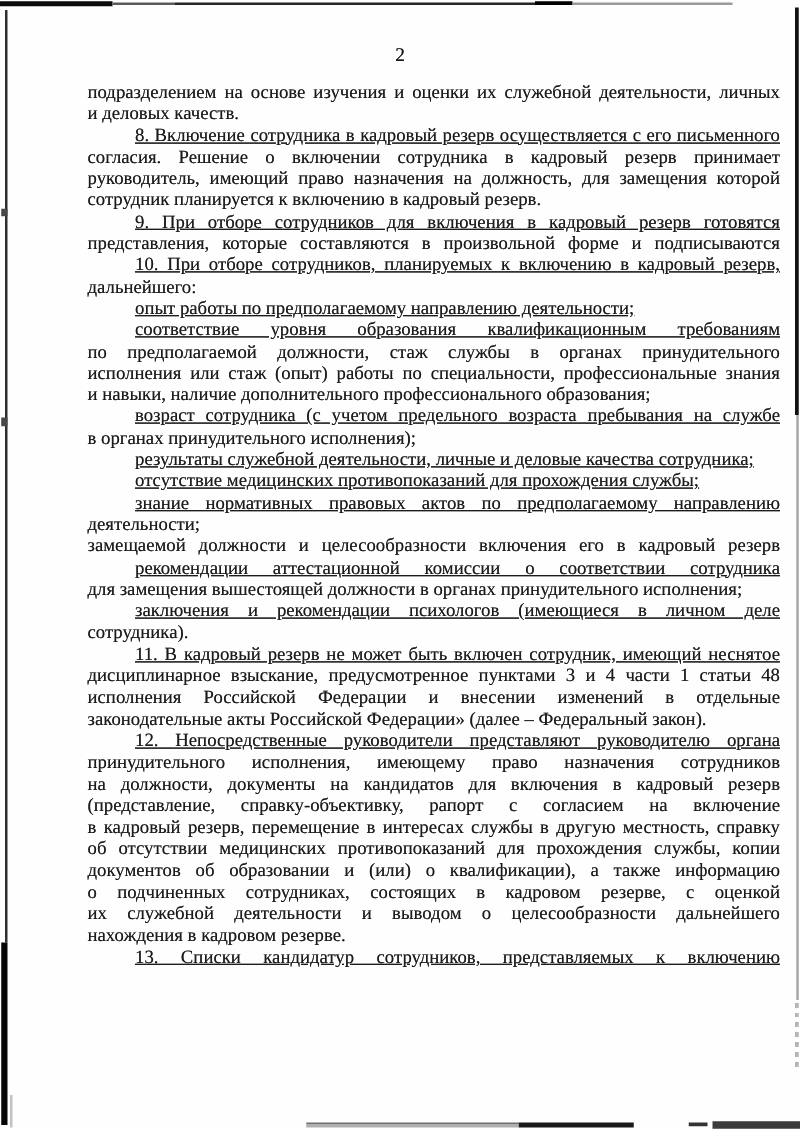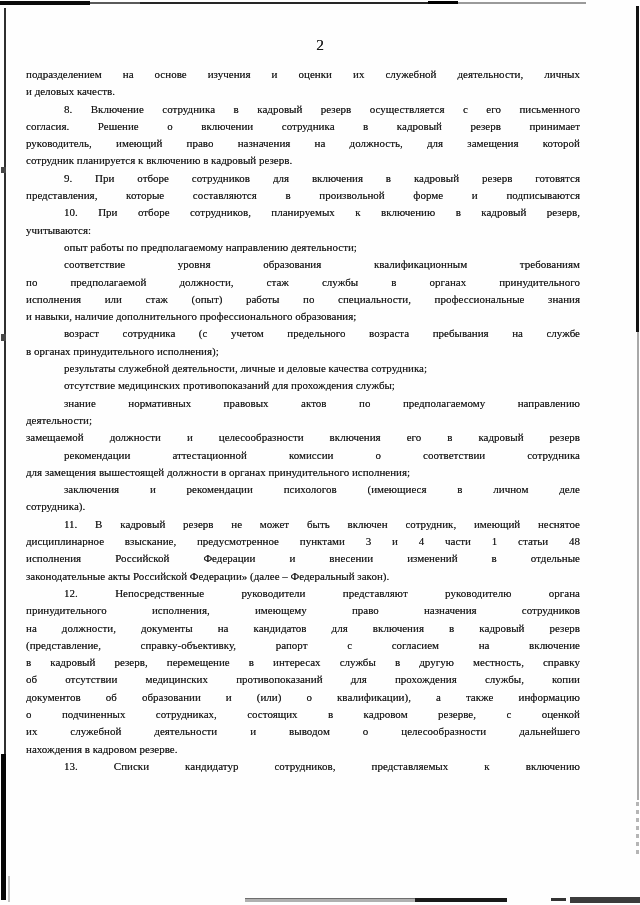--- a/index.html
+++ b/index.html
@@ -23,35 +23,36 @@
   .page-number {
     padding-top: 35px;
     margin-bottom: 12px;
     text-align: center;
     font-size: 15.5px;
     line-height: 19px;
     color: #161616;
     text-shadow: 0 0 0.5px rgba(0,0,0,0.65);
   }
   .doc-body {
-    margin-left: 26px;
+    margin-left: 70px;
     width: 554px;
-    font-size: 11px;
+    font-size: 15px;
     line-height: 17.3px;
     text-shadow: 0 0 0.5px rgba(0,0,0,0.65);
   }
   .line {
     text-align: justify;
     text-align-last: justify;
     white-space: normal;
     height: 17.3px;
     overflow: visible;
   }
   .line.indent {
     padding-left: 38px;
+    text-decoration: underline;
   }
   .line.para-end {
     text-align-last: left;
   }
   
   .artifact {
     position: absolute;
   }
   .t1 { left: 0px;   top: 1px;   width: 90px;  height: 4px; background: #0b0b0b; }
   .t2 { left: 90px;  top: 2px;   width: 50px;  height: 2px; background: #5a5a5a; }
@@ -86,21 +87,21 @@
   <div class="doc-body">
       <div class="line">подразделением на основе изучения и оценки их служебной деятельности, личных</div>
       <div class="line para-end">и деловых качеств.</div>
       <div class="line indent">8. Включение сотрудника в кадровый резерв осуществляется с его письменного</div>
       <div class="line">согласия. Решение о включении сотрудника в кадровый резерв принимает</div>
       <div class="line">руководитель, имеющий право назначения на должность, для замещения которой</div>
       <div class="line para-end">сотрудник планируется к включению в кадровый резерв.</div>
       <div class="line indent">9. При отборе сотрудников для включения в кадровый резерв готовятся</div>
       <div class="line">представления, которые составляются в произвольной форме и подписываются</div>
       <div class="line indent">10. При отборе сотрудников, планируемых к включению в кадровый резерв,</div>
-      <div class="line para-end">учитываются:</div>
+      <div class="line para-end">дальнейшего:</div>
       <div class="line indent para-end">опыт работы по предполагаемому направлению деятельности;</div>
       <div class="line indent">соответствие уровня образования квалификационным требованиям</div>
       <div class="line">по предполагаемой должности, стаж службы в органах принудительного</div>
       <div class="line">исполнения или стаж (опыт) работы по специальности, профессиональные знания</div>
       <div class="line para-end">и навыки, наличие дополнительного профессионального образования;</div>
       <div class="line indent">возраст сотрудника (с учетом предельного возраста пребывания на службе</div>
       <div class="line para-end">в органах принудительного исполнения);</div>
       <div class="line indent para-end">результаты служебной деятельности, личные и деловые качества сотрудника;</div>
       <div class="line indent para-end">отсутствие медицинских противопоказаний для прохождения службы;</div>
       <div class="line indent">знание нормативных правовых актов по предполагаемому направлению</div>

